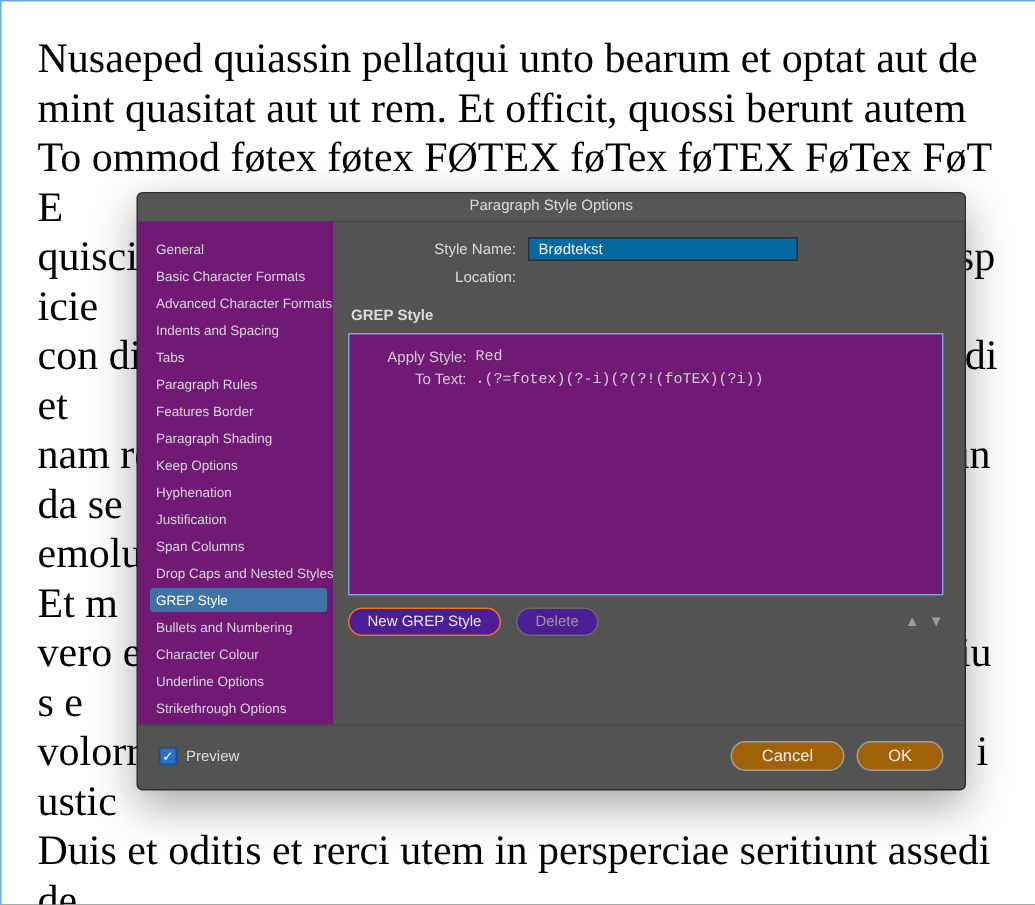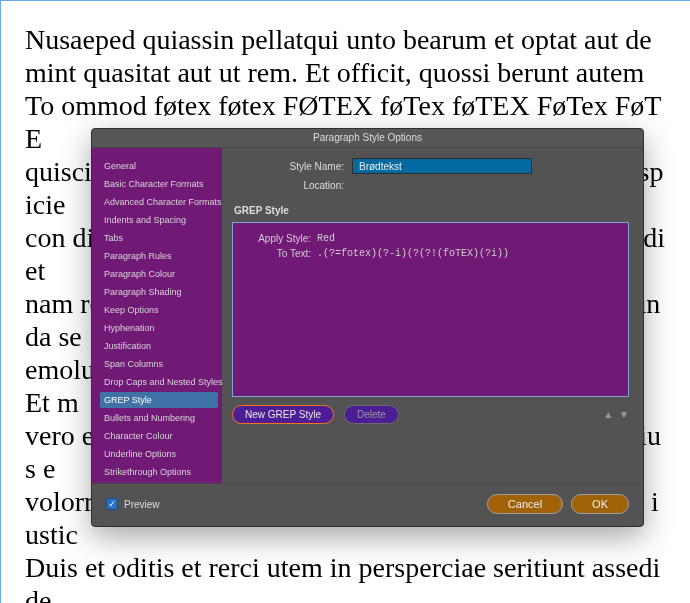--- a/index.html
+++ b/index.html
@@ -218,21 +218,21 @@
 
   <div class="dlg-body">
 
     <div class="sidebar">
       <div class="sidebar-item">General</div>
       <div class="sidebar-item">Basic Character Formats</div>
       <div class="sidebar-item">Advanced Character Formats</div>
       <div class="sidebar-item">Indents and Spacing</div>
       <div class="sidebar-item">Tabs</div>
       <div class="sidebar-item">Paragraph Rules</div>
-      <div class="sidebar-item">Paragraph Colour</div>
+      <div class="sidebar-item">Features Border</div>
       <div class="sidebar-item">Paragraph Shading</div>
       <div class="sidebar-item">Keep Options</div>
       <div class="sidebar-item">Hyphenation</div>
       <div class="sidebar-item">Justification</div>
       <div class="sidebar-item">Span Columns</div>
       <div class="sidebar-item">Drop Caps and Nested Styles</div>
       <div class="sidebar-item selected">GREP Style</div>
       <div class="sidebar-item">Bullets and Numbering</div>
       <div class="sidebar-item">Character Colour</div>
       <div class="sidebar-item">Underline Options</div>

